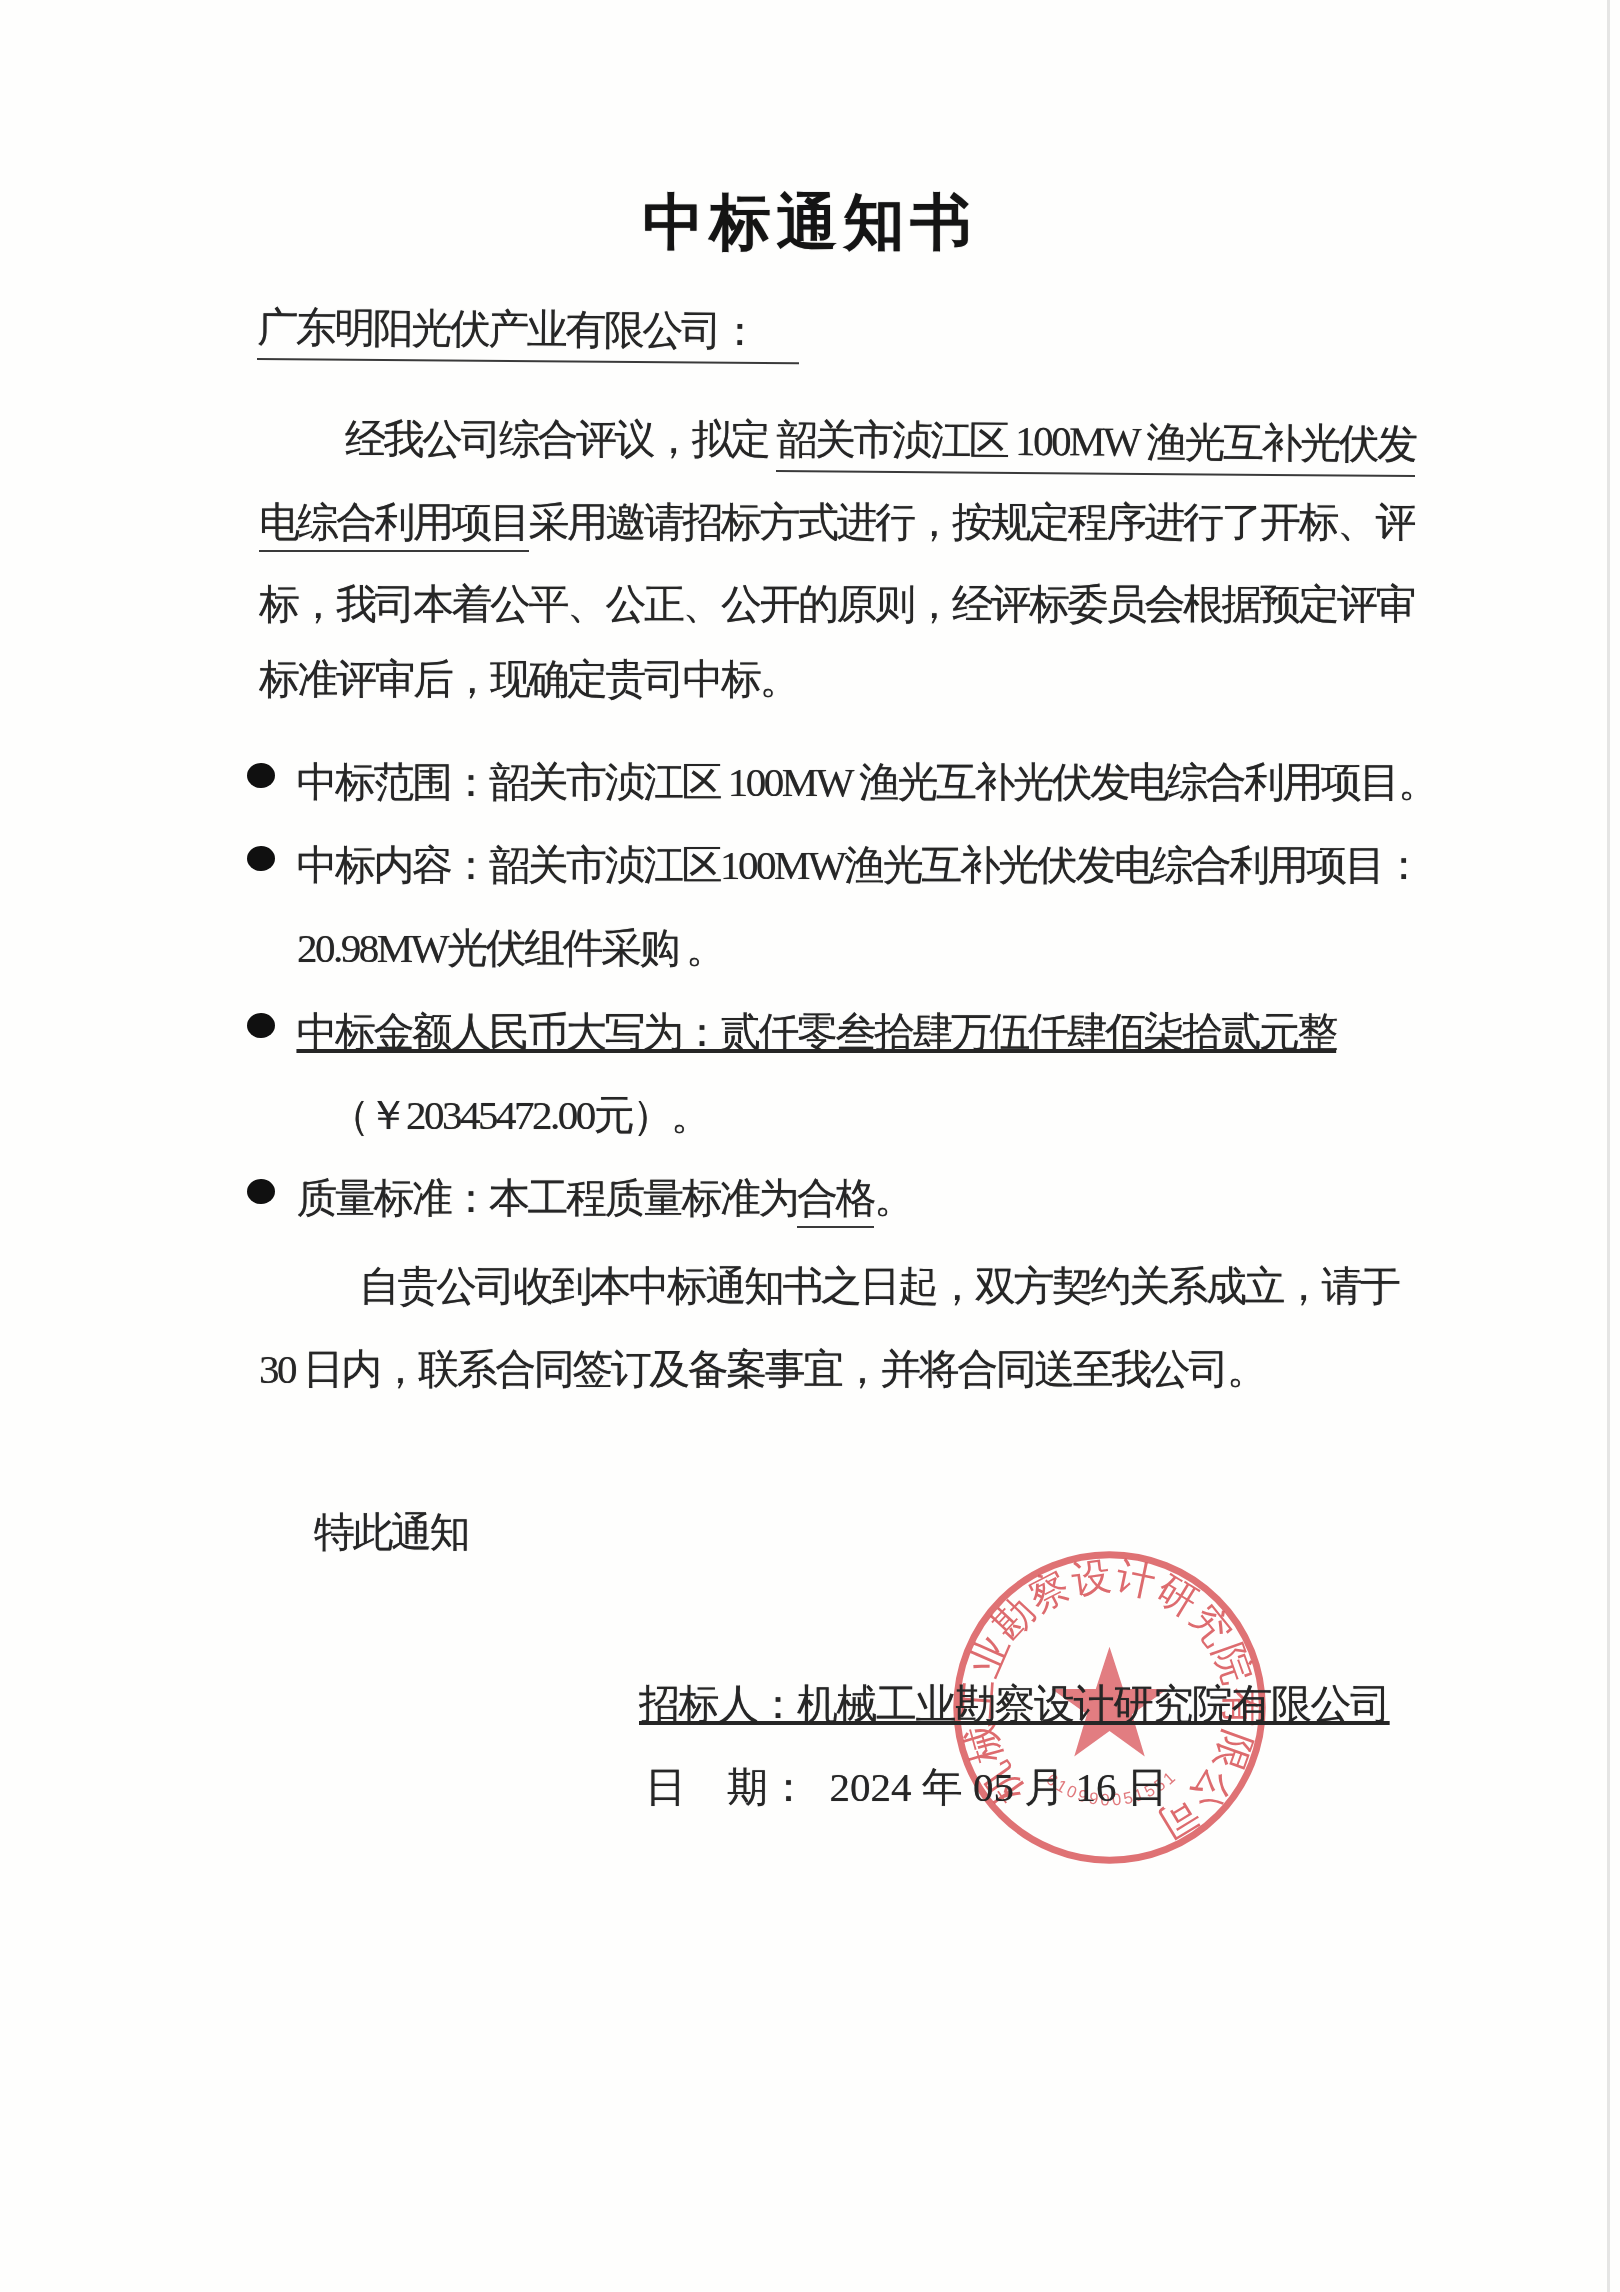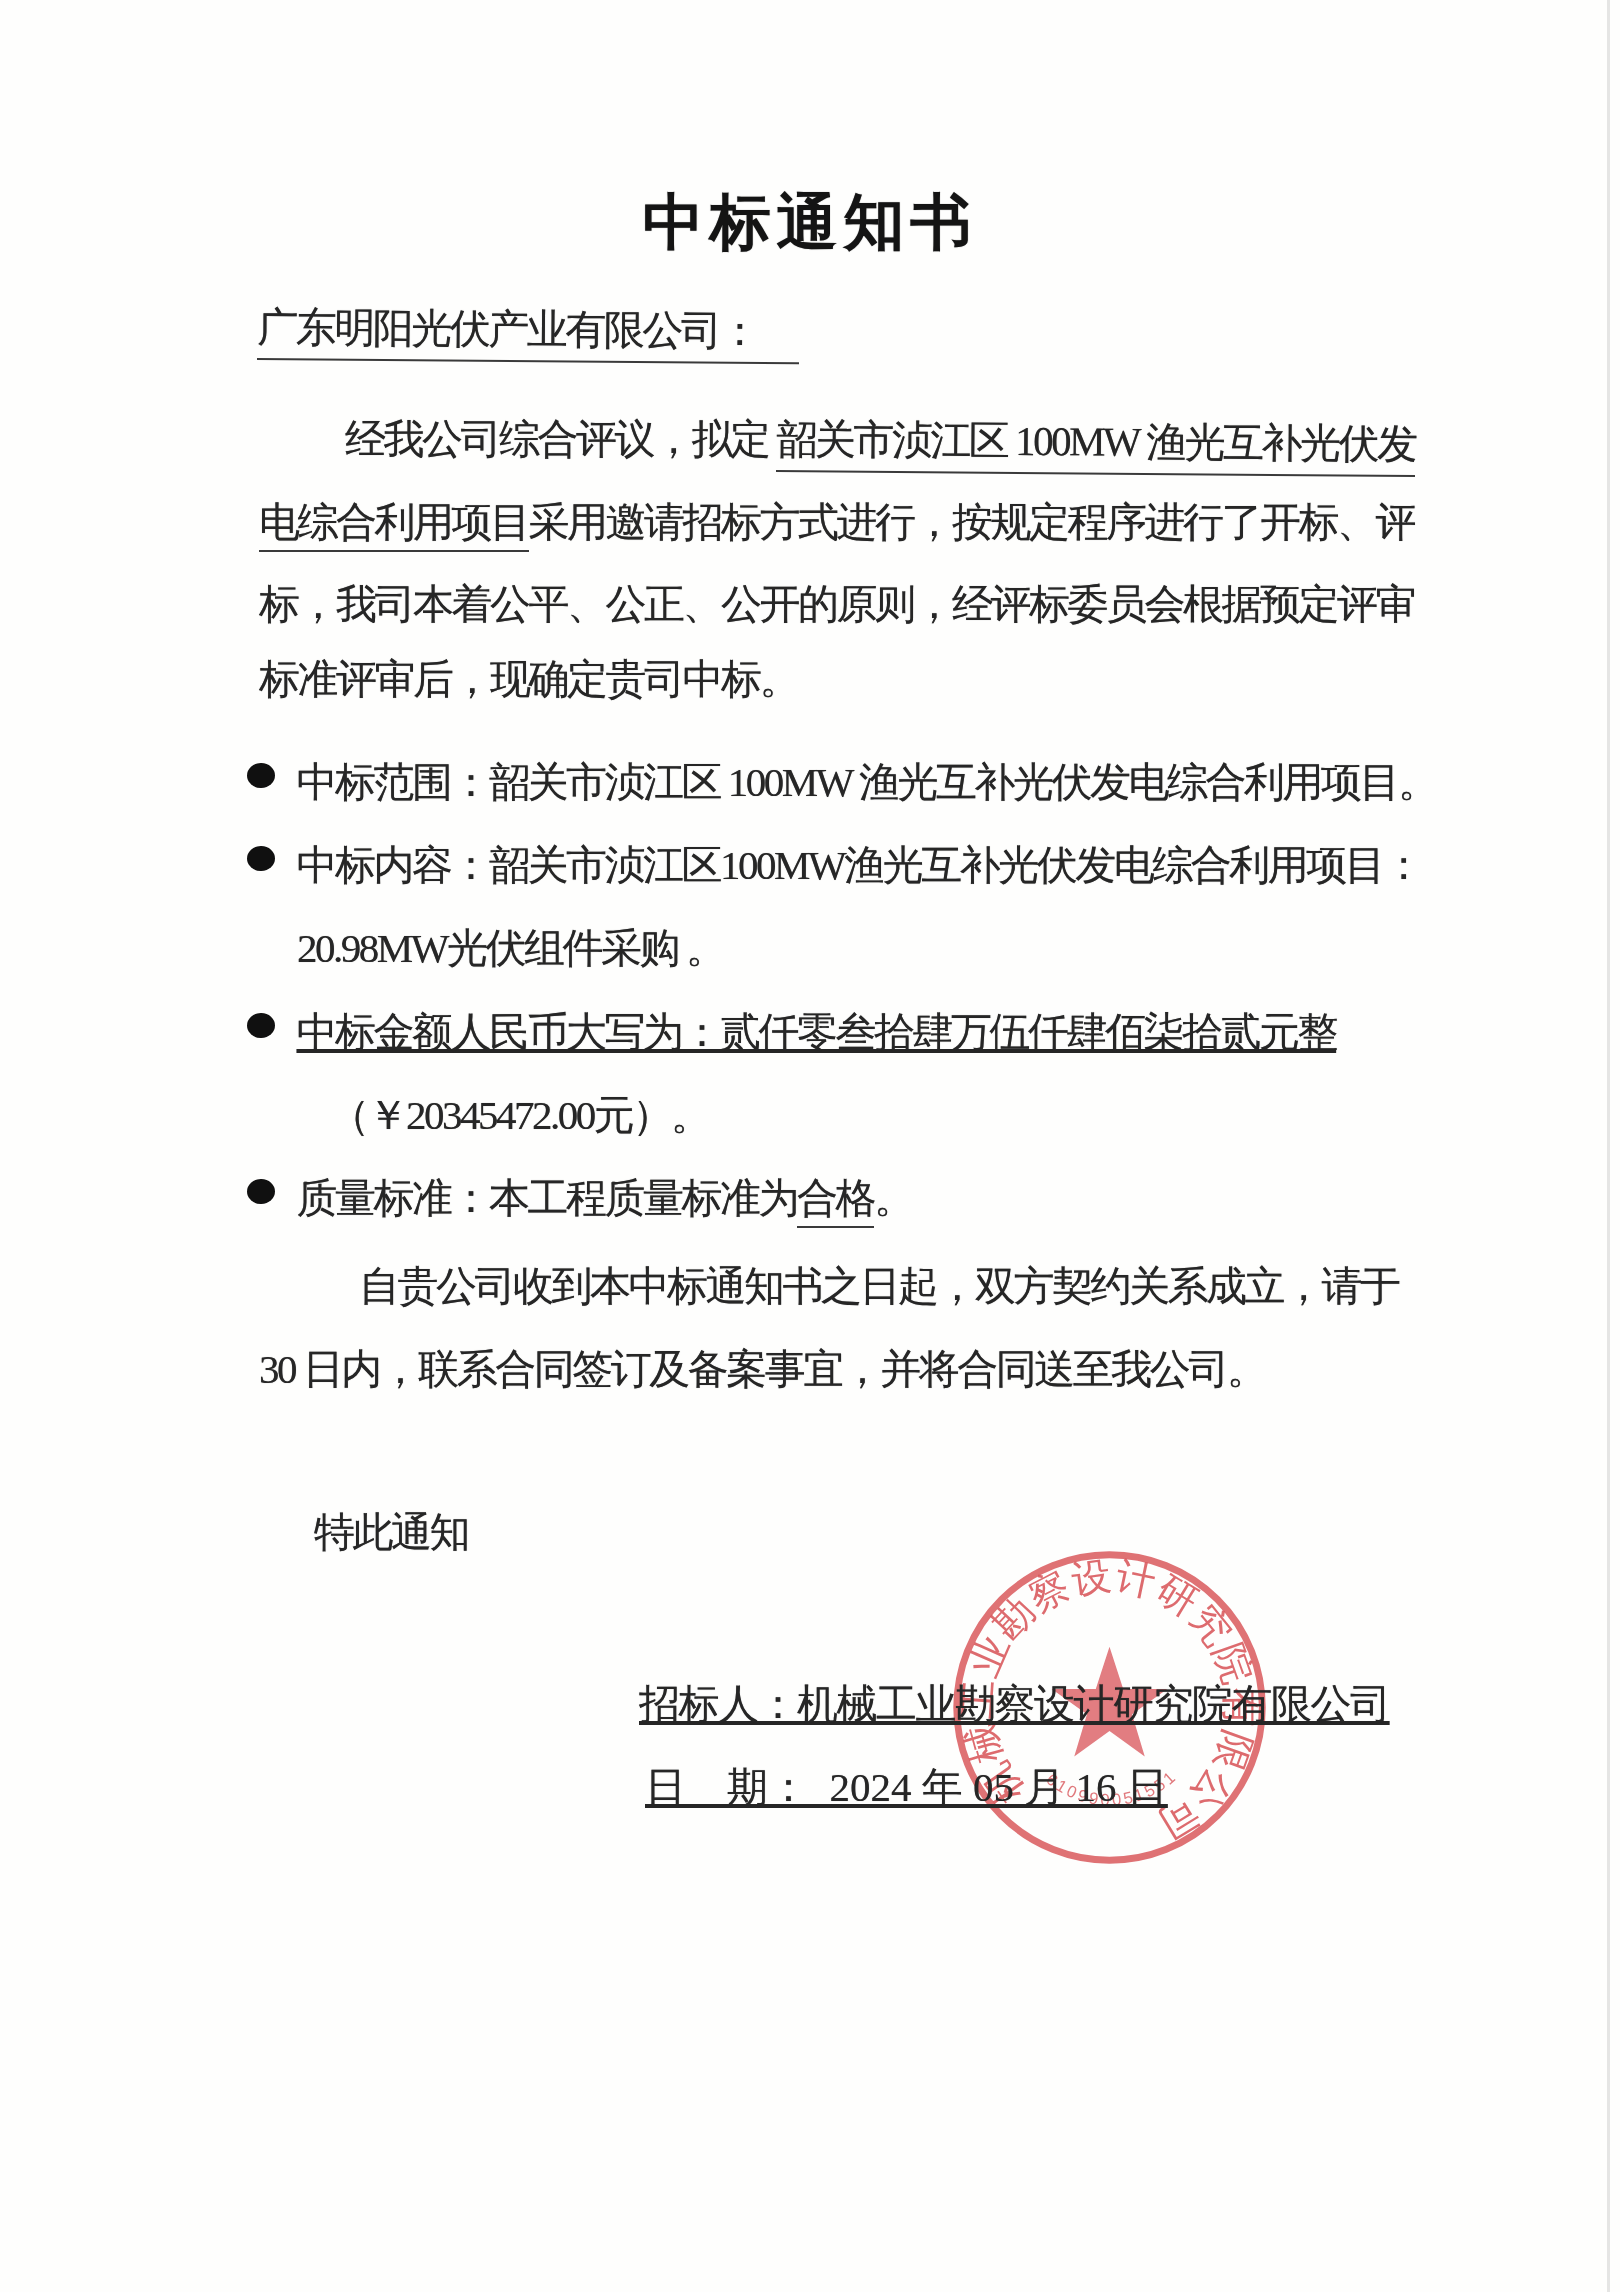--- a/index.html
+++ b/index.html
@@ -34,21 +34,21 @@
   .u{
     border-bottom:2.5px solid #3a3a3a;
     padding-bottom:4.9px;
   }
   .tilt{display:inline-block;transform:rotate(.45deg);transform-origin:left bottom;}
   .u-pad{padding-right:41px;}
   .dot{
     display:inline-block;width:28px;height:25.5px;border-radius:50%;
     background:#101010;margin-right:21.6px;vertical-align:7.8px;
   }
-  .pre{white-space:pre;text-decoration:underline;}
+  .pre{white-space:pre;}
   .stamp{
     position:absolute;left:943px;top:1541px;width:333px;height:333px;
     z-index:3;opacity:.9;mix-blend-mode:multiply;
   }
   .textlayer{position:relative;z-index:4;}
 </style>
 </head>
 <body>
 
 <div class="page">

